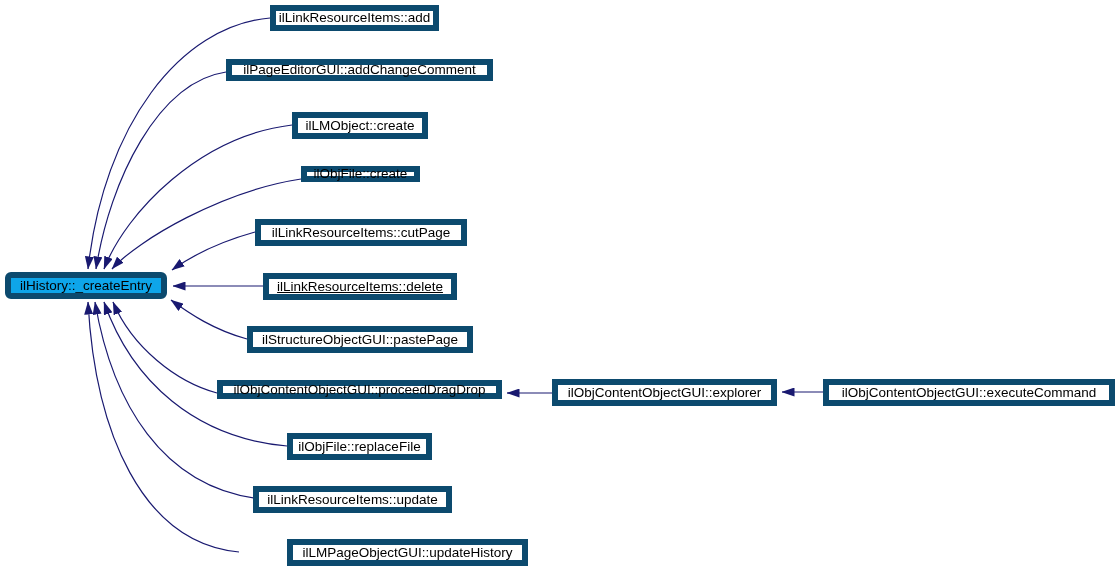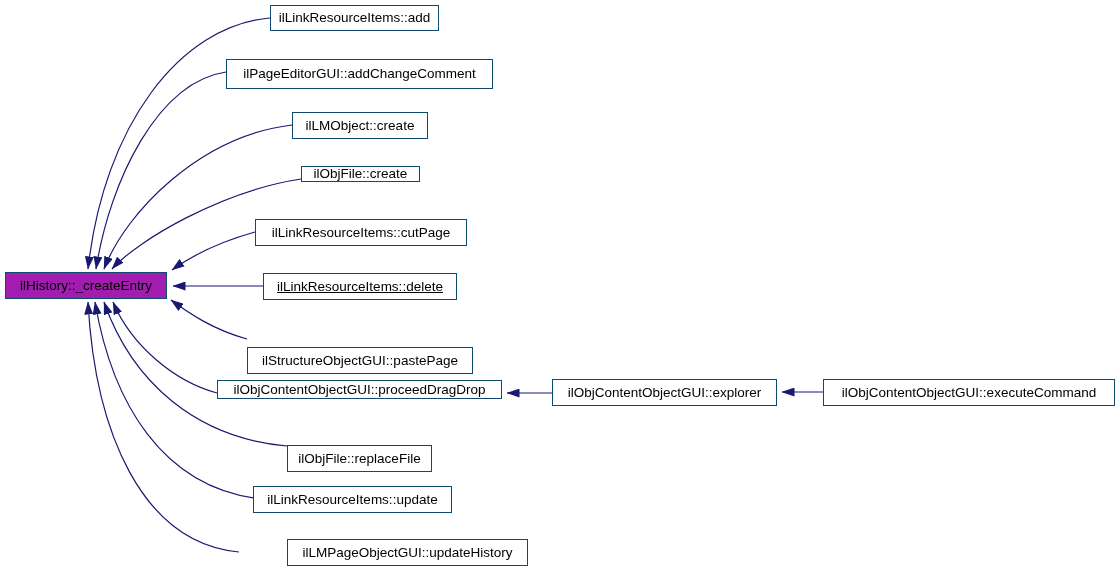--- a/index.html
+++ b/index.html
@@ -12,28 +12,28 @@
     overflow: hidden;
   }
   svg.edges-layer { position: absolute; left: 0; top: 0; }
   .node {
     position: absolute;
     box-sizing: border-box;
     display: flex;
     align-items: center;
     justify-content: center;
     background: #ffffff;
-    border: 1px solid #0c4a6e;
+    border: 6px solid #0c4a6e;
     color: #000000;
     font-size: 13.5px;
     line-height: 1;
     white-space: nowrap;
     cursor: pointer;
   }
-  .node.highlight { background: #a21caf; }
+  .node.highlight { background: #0ea5e9; border-radius: 6px; }
 </style>
 </head>
 <body>
 
 <div class="canvas">
 
   <svg class="edges-layer" width="1120" height="573" viewBox="0 0 1120 573" xmlns="http://www.w3.org/2000/svg">
     <defs>
       <marker id="arrow" viewBox="0 0 13 9" refX="12.5" refY="4.5" markerWidth="13" markerHeight="9" markerUnits="userSpaceOnUse" orient="auto">
         <path d="M0 0 L13 4.5 L0 9 Z" fill="#191970"></path>
@@ -53,37 +53,37 @@
       <path d="M 239 552 C 142 543 95 432 88 302" marker-end="url(#arrow)"></path>
       <path d="M 552 393 L 507 393" marker-end="url(#arrow)"></path>
       <path d="M 823 392 L 782 392" marker-end="url(#arrow)"></path>
     </g>
   </svg>
 
   <div class="node highlight" style="left:5px;   top:272px; width:162px; height:27px;">ilHistory::_createEntry</div>
 
   <div class="node" style="left:270px; top:5px;   width:169px; height:26px;">ilLinkResourceItems::add</div>
 
-  <div class="node" style="left:226px; top:59px;  width:267px; height:30px;">ilPageEditorGUI::addChangeComment</div>
+  <div class="node" style="left:226px; top:59px;  width:267px; height:22px;">ilPageEditorGUI::addChangeComment</div>
 
   <div class="node" style="left:292px; top:112px; width:136px; height:27px;">ilLMObject::create</div>
 
   <div class="node" style="left:301px; top:166px; width:119px; height:16px;">ilObjFile::create</div>
 
   <div class="node" style="left:255px; top:219px; width:212px; height:27px;">ilLinkResourceItems::cutPage</div>
 
   <div class="node" style="left:263px; top:273px; width:194px; height:27px;text-decoration:underline;">ilLinkResourceItems::delete</div>
 
-  <div class="node" style="left:247px; top:326px; width:226px; height:27px;margin-top:21px;">ilStructureObjectGUI::pastePage</div>
+  <div class="node" style="left:247px; top:326px; width:226px; height:27px;">ilStructureObjectGUI::pastePage</div>
 
   <div class="node" style="left:217px; top:380px; width:285px; height:19px;">ilObjContentObjectGUI::proceedDragDrop</div>
 
   <div class="node" style="left:552px; top:379px; width:225px; height:27px;">ilObjContentObjectGUI::explorer</div>
 
   <div class="node" style="left:823px; top:379px; width:292px; height:27px;">ilObjContentObjectGUI::executeCommand</div>
 
-  <div class="node" style="left:287px; top:433px; width:145px; height:27px;margin-top:12px;">ilObjFile::replaceFile</div>
+  <div class="node" style="left:287px; top:433px; width:145px; height:27px;">ilObjFile::replaceFile</div>
 
   <div class="node" style="left:253px; top:486px; width:199px; height:27px;">ilLinkResourceItems::update</div>
 
   <div class="node" style="left:239px; top:539px; width:241px; height:27px;margin-left:48px;">ilLMPageObjectGUI::updateHistory</div>
 
 </div>
 
 </body></html>

